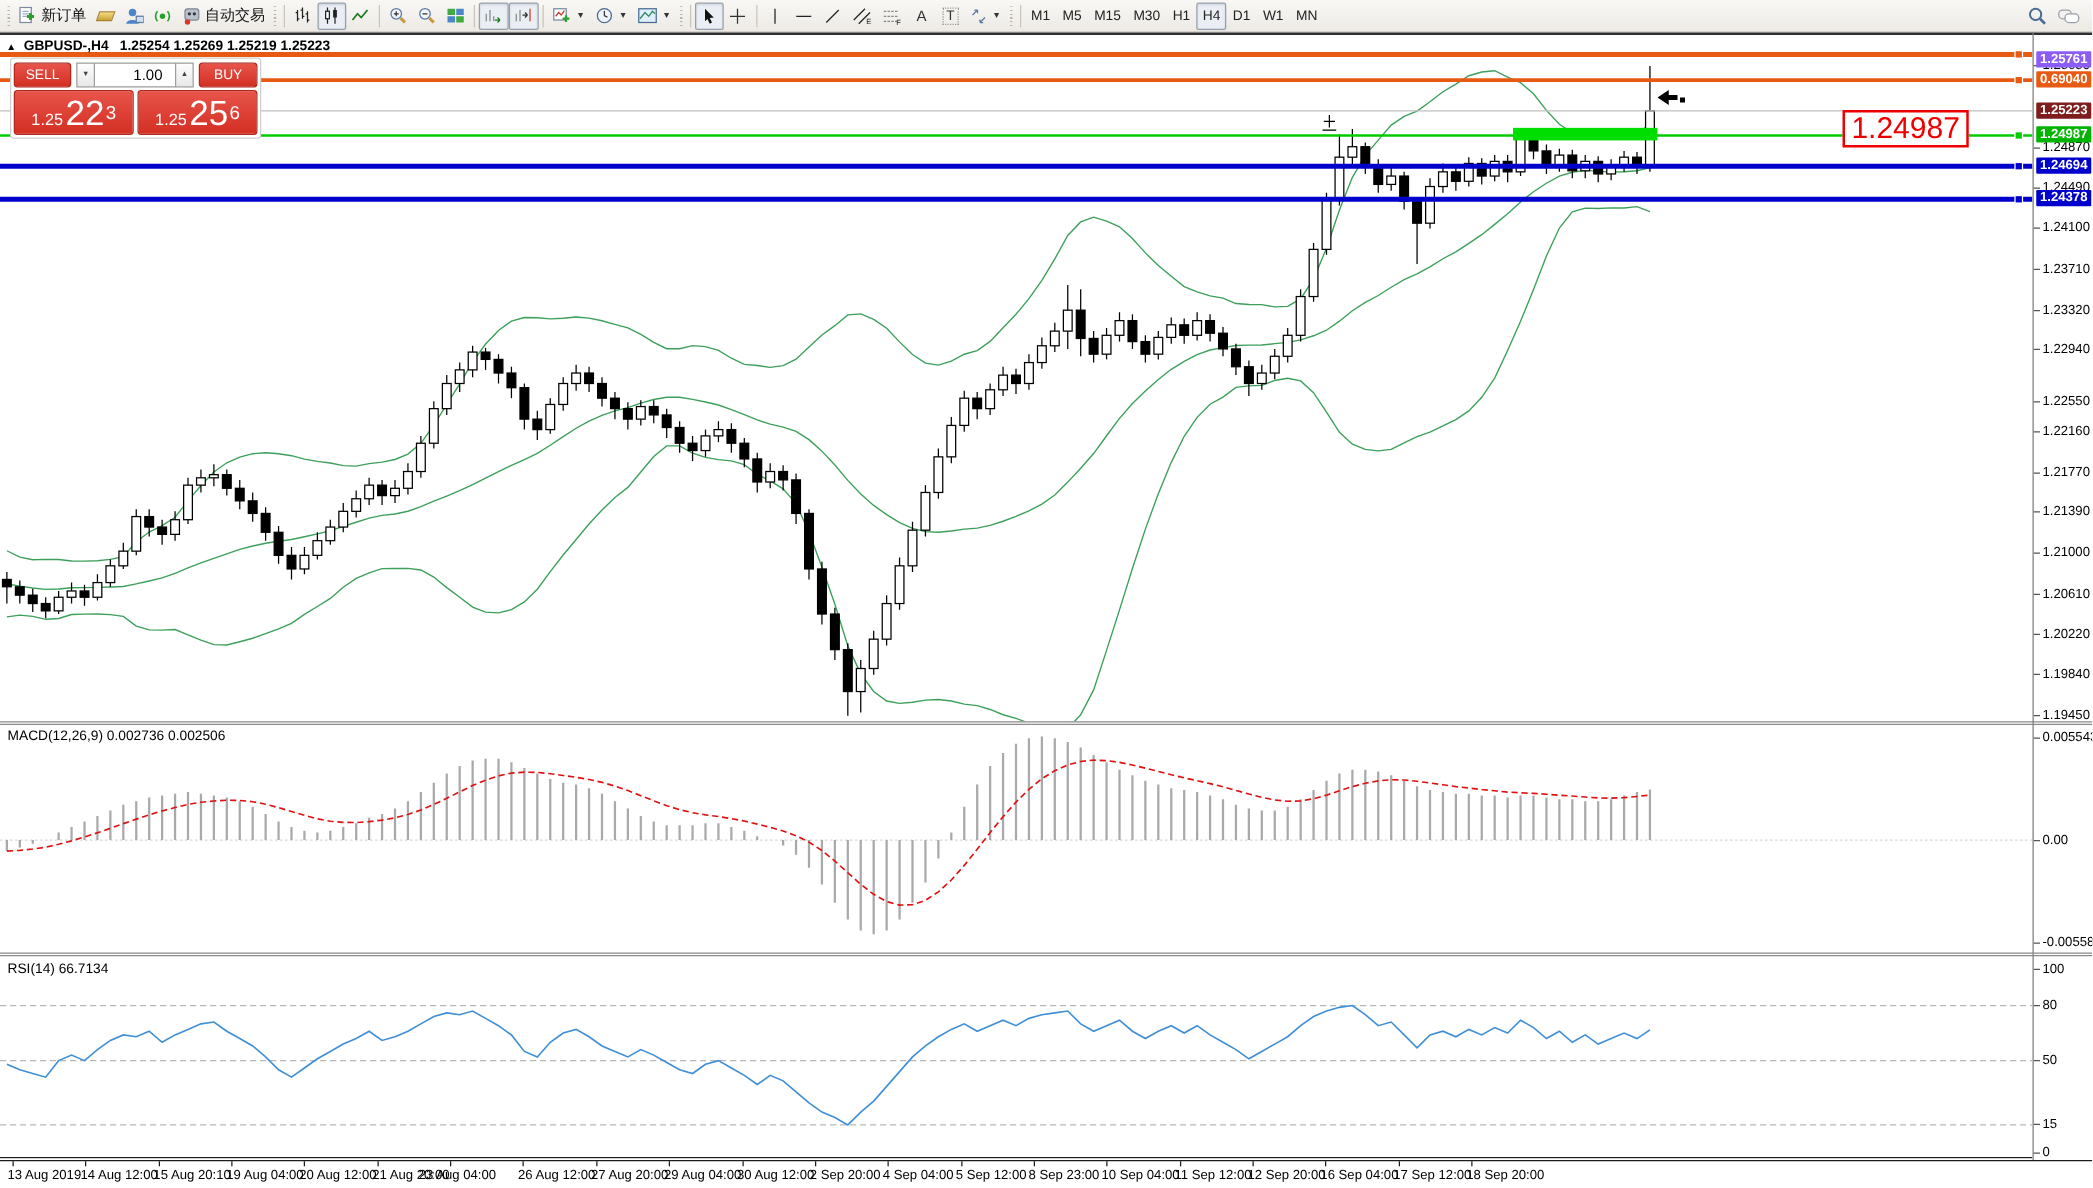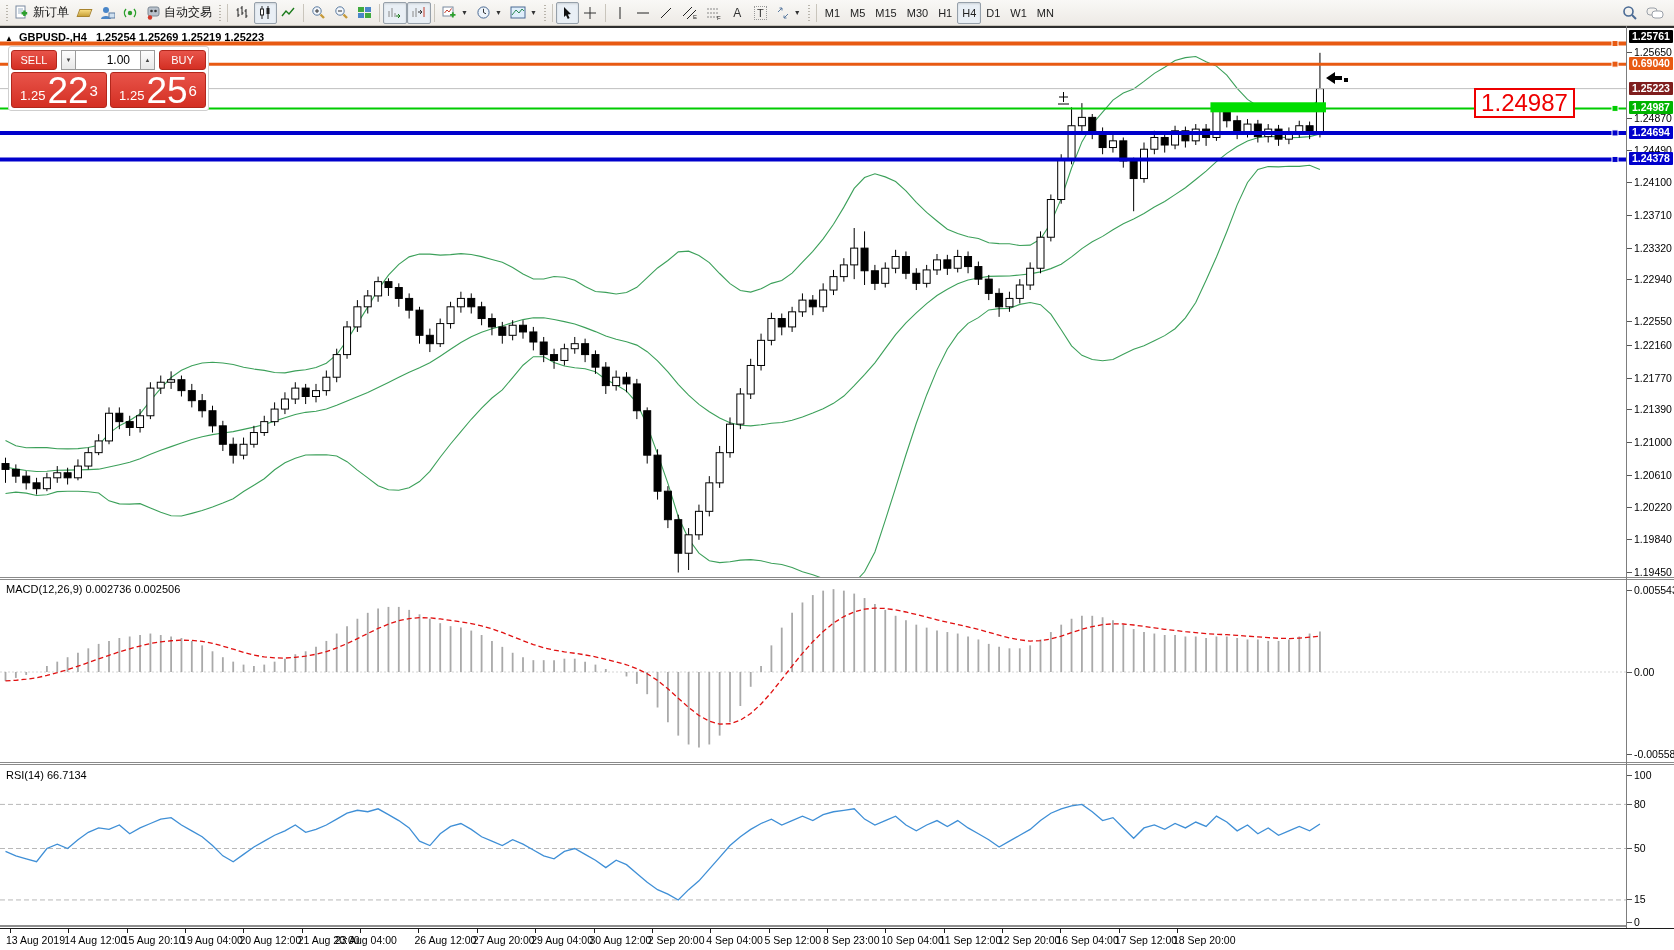--- a/index.html
+++ b/index.html
@@ -39,21 +39,21 @@
   .sellbtn{width:46px;margin-right:4px;}
   .buybtn{width:42px;margin-left:4px;flex:1;}
   .spin{width:15px;height:20px;background:linear-gradient(#fdfdfd,#e8e8e8);border:1px solid #9c9c9c;
         display:flex;align-items:center;justify-content:center;font-size:6px;color:#444;}
   .vol{width:64px;height:20px;border:1px solid #9c9c9c;border-left:none;border-right:none;font-size:12px;
        color:#000;display:flex;align-items:center;justify-content:flex-end;padding-right:10px;background:#fff;}
   .row2{display:flex;margin-top:2px;height:36px;gap:3px;}
   .bigbox{flex:1;background:linear-gradient(#e8544a,#d42f23);border:1px solid #b2271c;border-radius:3px;
           color:#fff;display:flex;align-items:flex-end;justify-content:center;padding-bottom:1px;}
   .bb-small{font-size:13px;margin-right:2px;line-height:20px;}
-  .bb-big{font-size:37px;line-height:30px;font-weight:400;}
+  .bb-big{font-size:28px;line-height:30px;font-weight:400;}
   .bb-sup{font-size:15px;line-height:36px;align-self:flex-start;margin-left:1px;}
 
   
   .vaxis-border{position:absolute;left:1626px;top:26px;height:902px;width:1px;background:#7d7d7d;z-index:4;}
   .axis-col{position:absolute;left:1627px;width:47px;z-index:5;}
   .ptick{position:absolute;left:7px;font-size:10.5px;color:#000;white-space:nowrap;}
   .ptick:before{content:"";position:absolute;left:-7px;top:6px;width:5px;height:1px;background:#555;}
   .pbadge{position:absolute;left:2px;font-size:10.5px;font-weight:700;color:#fff;padding:0 3px;line-height:13px;
           border-radius:1px;white-space:nowrap;}
   .ind-label{position:absolute;font-size:11px;color:#000;z-index:6;}
@@ -756,21 +756,21 @@
       <div class="ptick" style="top: 247.482px;">1.22940</div>
       <div class="ptick" style="top: 289px; text-align: right;">1.22550</div>
       <div class="ptick" style="top: 312.863px;">1.22160</div>
       <div class="ptick" style="top: 345.554px;">1.21770</div>
       <div class="ptick" style="top: 377.406px;">1.21390</div>
       <div class="ptick" style="top: 410.097px;">1.21000</div>
       <div class="ptick" style="top: 442.788px;">1.20610</div>
       <div class="ptick" style="top: 475.478px;">1.20220</div>
       <div class="ptick" style="top: 507.331px;">1.19840</div>
       <div class="ptick" style="top: 540.021px;">1.19450</div>
-      <div class="pbadge" style="top: 4px; background: #000000;">1.25761</div>
+      <div class="pbadge" style="top: 15px; background: #8b5cf6;">1.25761</div>
       <div class="pbadge" style="top: 31.1391px; background: rgb(232, 90, 18);">0.69040</div>
       <div class="pbadge" style="top: 55.6153px; background: #7f1d1d;">1.25223</div>
       <div class="pbadge" style="top: 75.3973px; background: rgb(0, 180, 0);">1.24987</div>
       <div class="pbadge" style="top: 99.9573px; background: rgb(0, 0, 204);">1.24694</div>
       <div class="pbadge" style="top: 126.445px; background: rgb(0, 0, 204);">1.24378</div>
     </div>
   <div id="axisMacd" class="axis-col" style="top:580px;height:183px">
       <div class="ptick" style="top: 3.5px;">0.005543</div>
       <div class="ptick" style="top: 85.5px;">0.00</div>
       <div class="ptick" style="top: 168.092px;">-0.005583</div>

